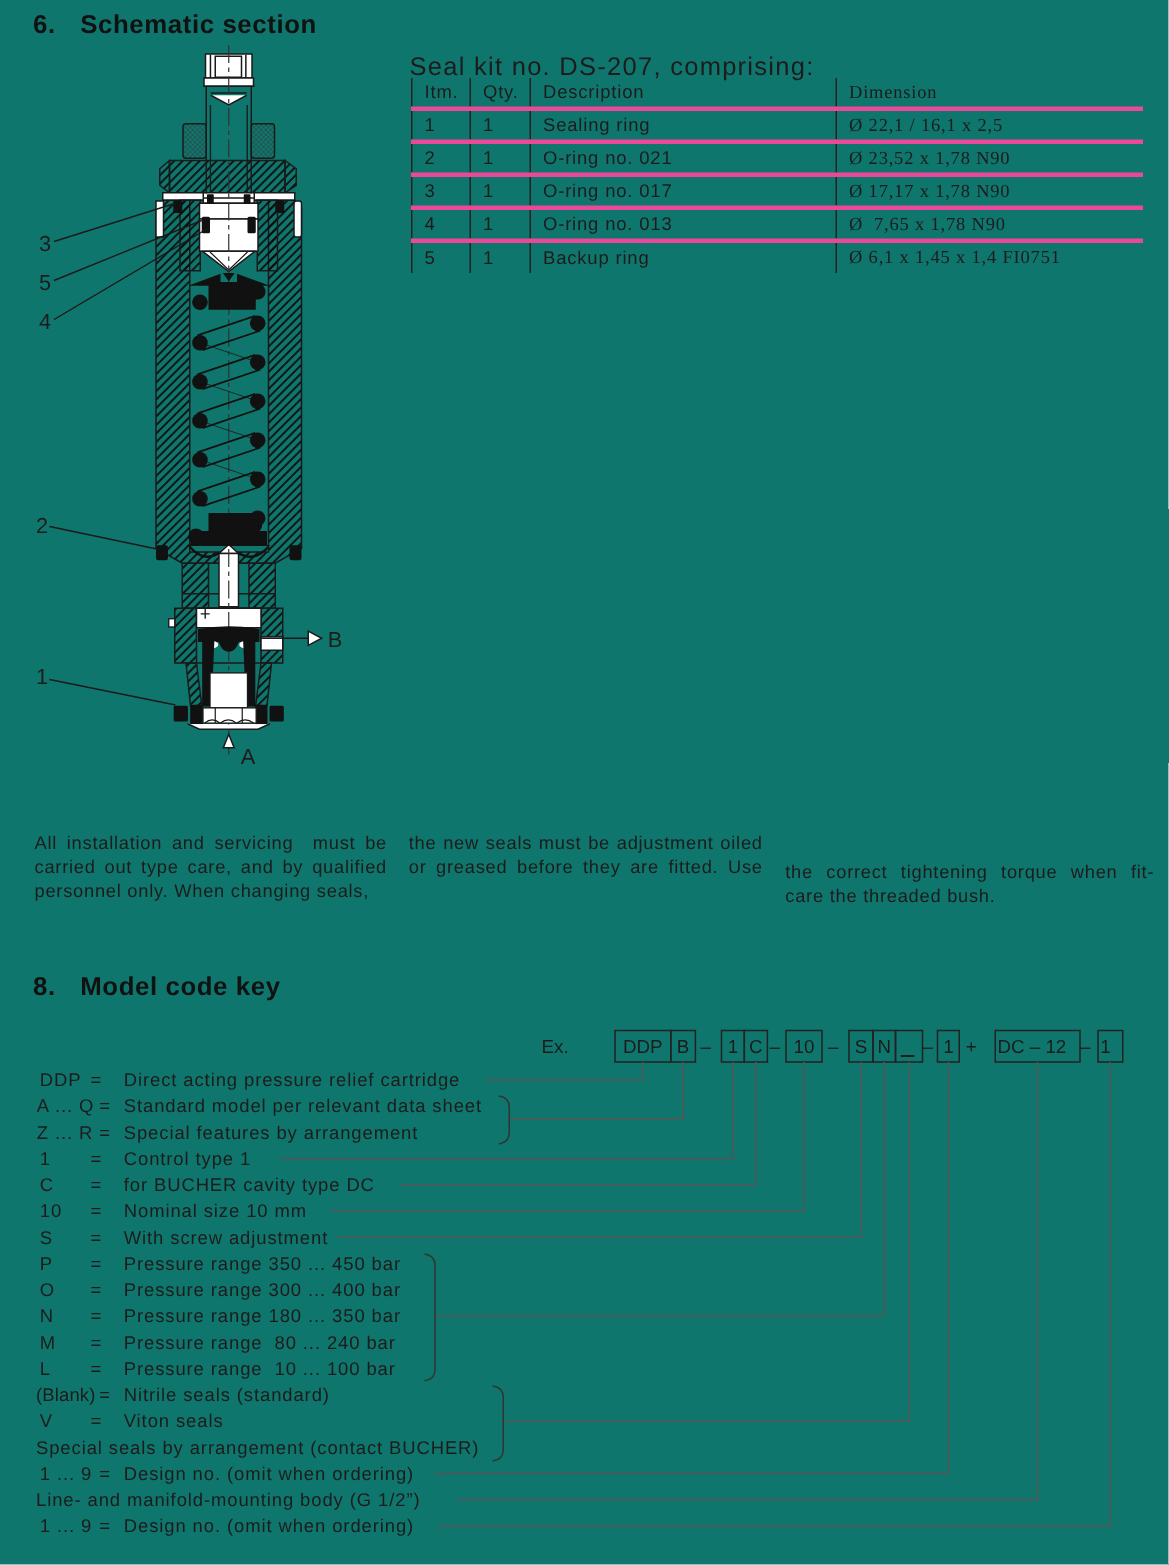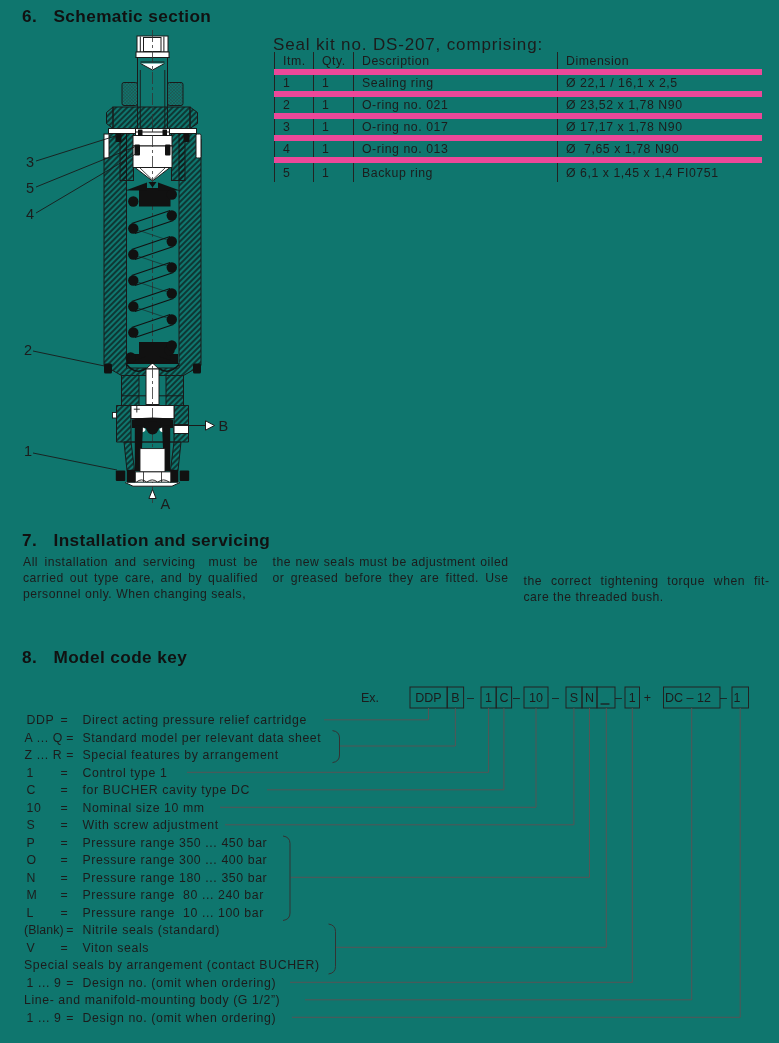--- a/index.html
+++ b/index.html
@@ -6,22 +6,22 @@
   html,body { background:#fff; }
   #page {
     position:relative; width:779px; height:1043px; background:#0f766e;
     font-family:"Liberation Sans", sans-serif; color:#1a1a1a; overflow:hidden;
   }
   .h { position:absolute; font-weight:bold; font-size:17.2px; color:#111; letter-spacing:0.4px; }
   .num { display:inline-block; width:31.5px; }
   .col { position:absolute; font-size:12.2px; line-height:16.2px; color:#1c1c1c; white-space:nowrap; letter-spacing:0.5px; }
   .col div.j { text-align:justify; text-align-last:justify; }
   table.kit { position:absolute; left:274px; top:52px; border-collapse:collapse; table-layout:fixed; width:487px; font-size:12.3px; color:#1c1c1c; letter-spacing:0.55px; }
-  table.kit td { border-left:1px solid #222; border-bottom:6px solid #ec4899; padding:0 0 0 8px; vertical-align:middle; }
-  table.kit td:last-child { border-right:none; }
+  table.kit td { border-left:1px solid #222; border-bottom:3px solid #ec4899; padding:0 0 0 8px; vertical-align:middle; }
+  table.kit td:last-child { border-right:none;font-family:Liberation Serif, serif; }
   table.kit tr:last-child td { border-bottom:none; }
   table.kit tr { height:22px; }
   table.kit tr.hd { height:20px; }
   .kittitle { position:absolute; left:273px; top:34.5px; font-size:17px; color:#1c1c1c; letter-spacing:0.85px; }
   svg text { fill:#1c1c1c; }
 </style>
 </head>
 <body>
 <div id="page">
 
@@ -215,21 +215,20 @@
     </g>
     <g stroke="#1a1a1a" stroke-width="0.9" fill="none">
       <line x1="36" y1="161" x2="117" y2="135.5"></line>
       <line x1="36" y1="187" x2="134.5" y2="147"></line>
       <line x1="36" y1="213" x2="139" y2="152"></line>
       <line x1="33" y1="351" x2="104.5" y2="366"></line>
       <line x1="33" y1="453" x2="117" y2="470"></line>
     </g>
   </svg>
 
-  <div class="h" style="left:22px; top:530px;"><span class="num">7.</span>Installation and servicing</div>
   <div class="col" style="left:23px;  top:553.5px; width:235px;">
     <div class="j">All installation and servicing&nbsp; must be</div>
     <div class="j">carried out type care, and by qualified</div>
     <div>personnel only. When changing seals,</div>
   </div>
   <div class="col" style="left:272.5px; top:553.5px; width:236px;">
     <div class="j">the new seals must be adjustment oiled</div>
     <div class="j">or greased before they are fitted. Use</div>
   </div>
   <div class="col" style="left:523.5px; top:573px; width:246px;">

